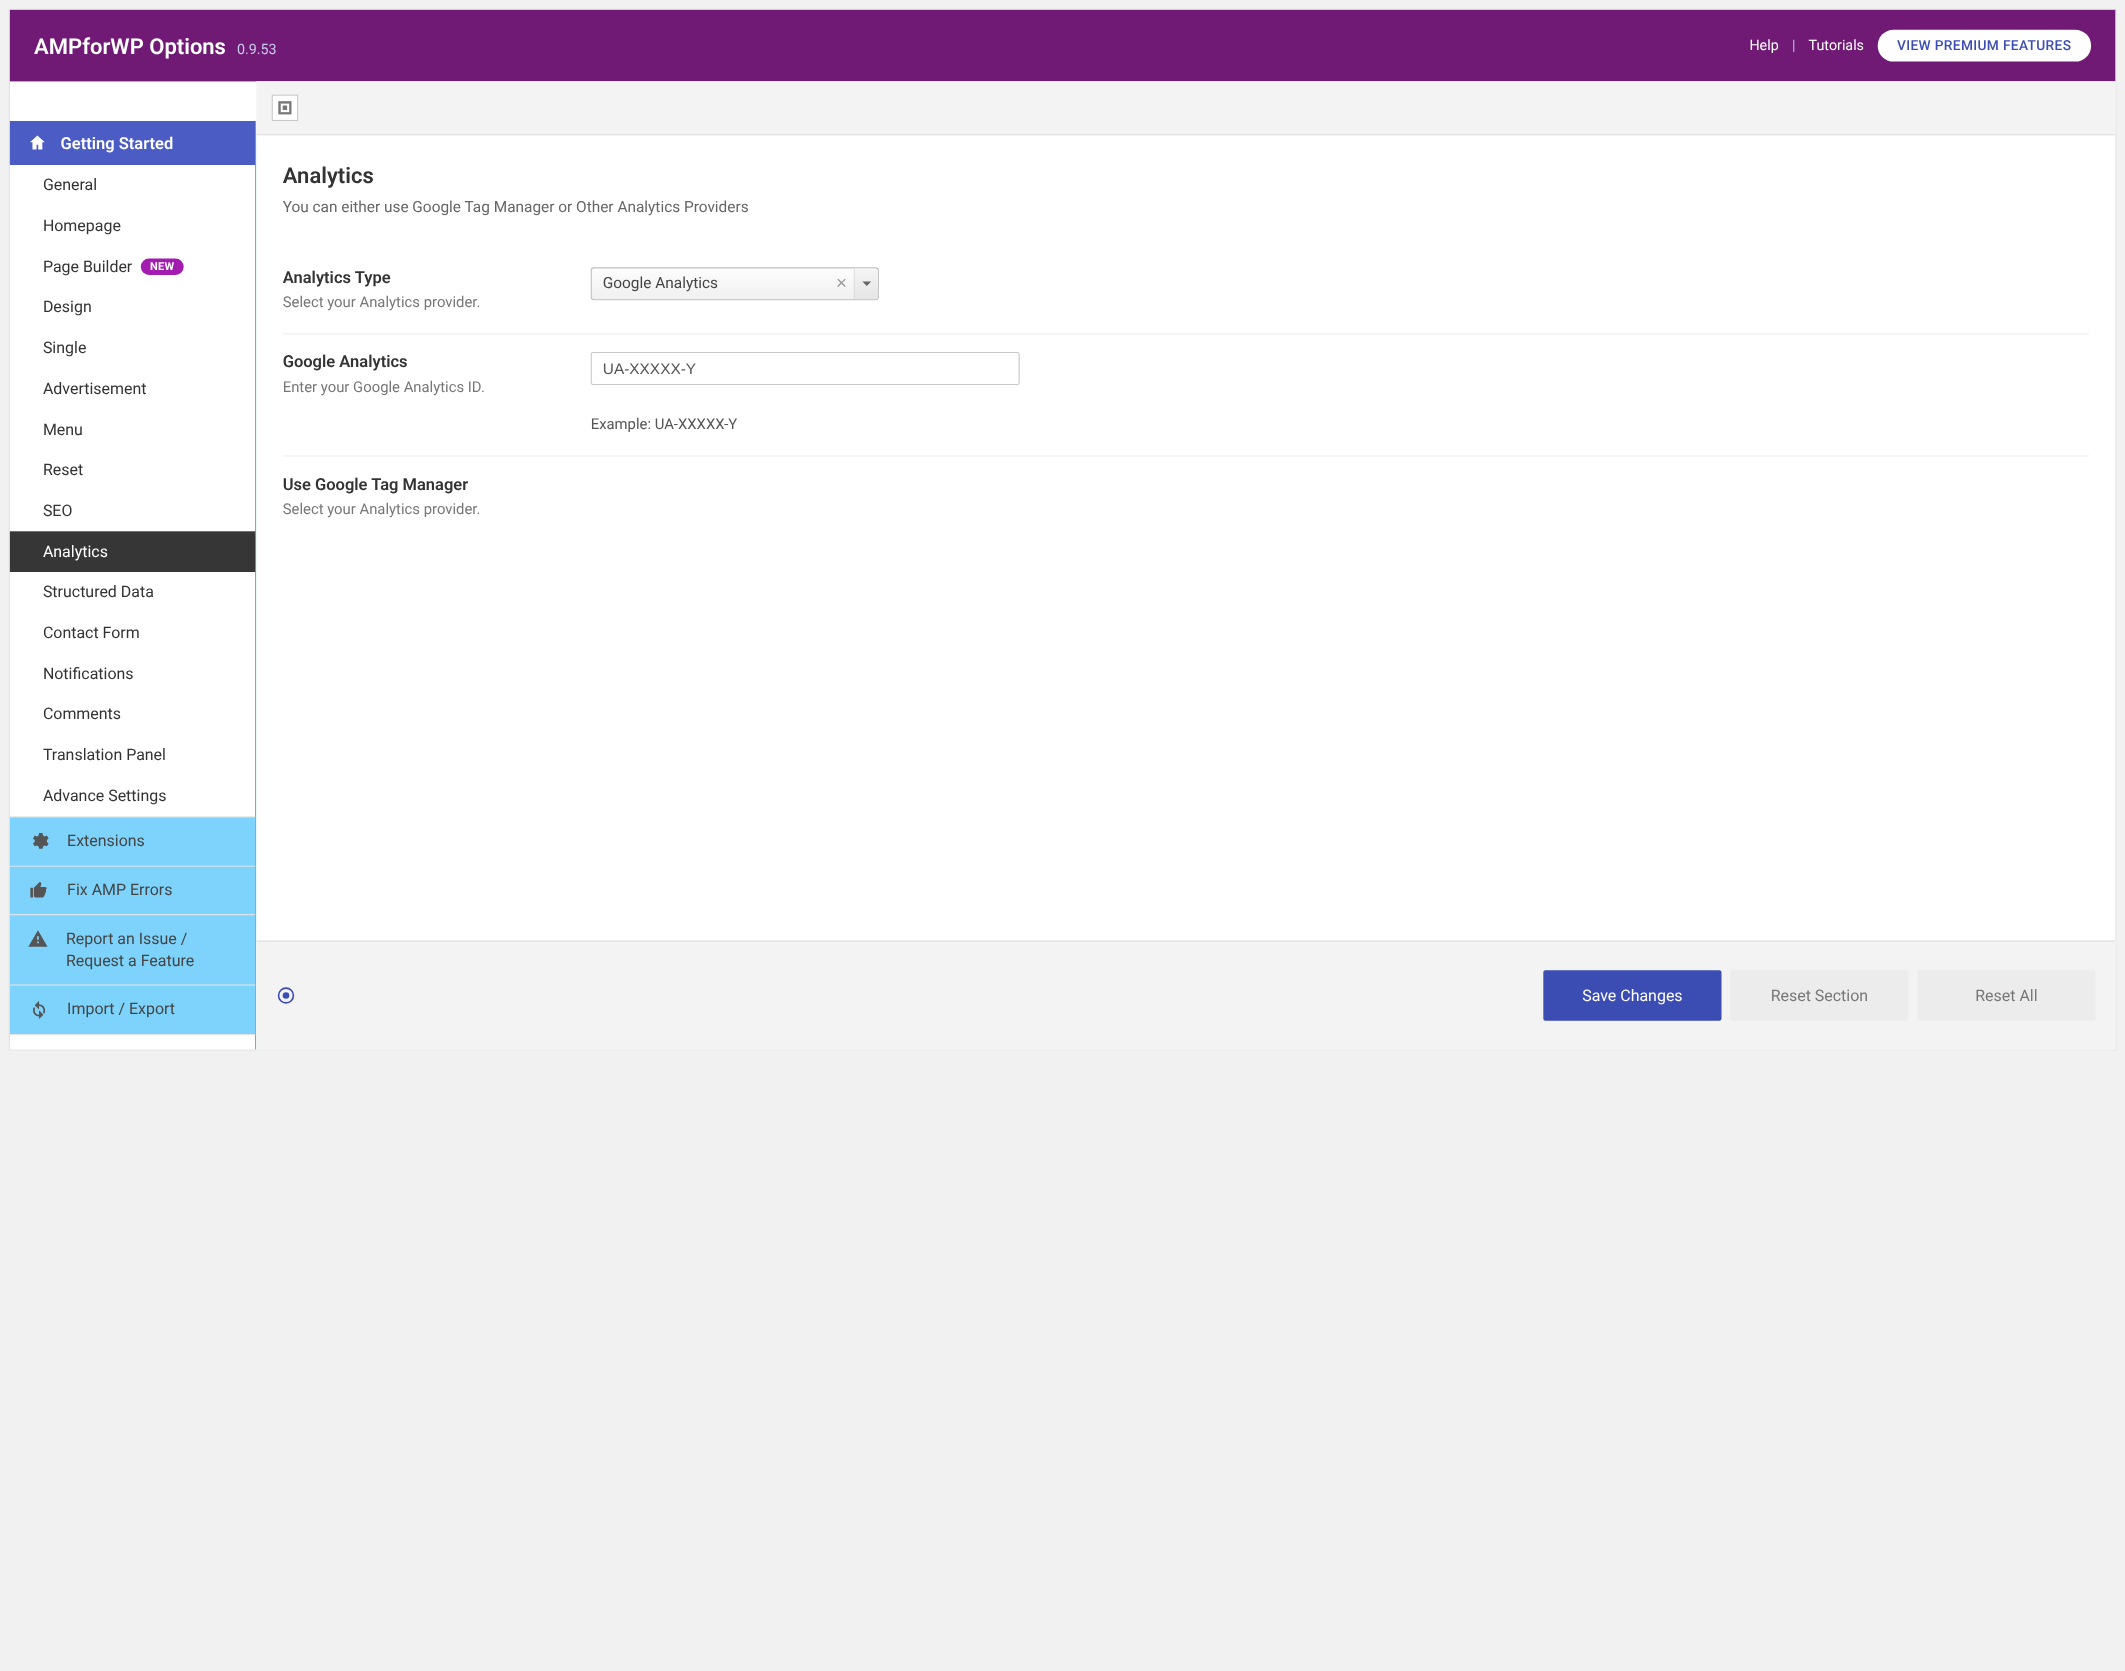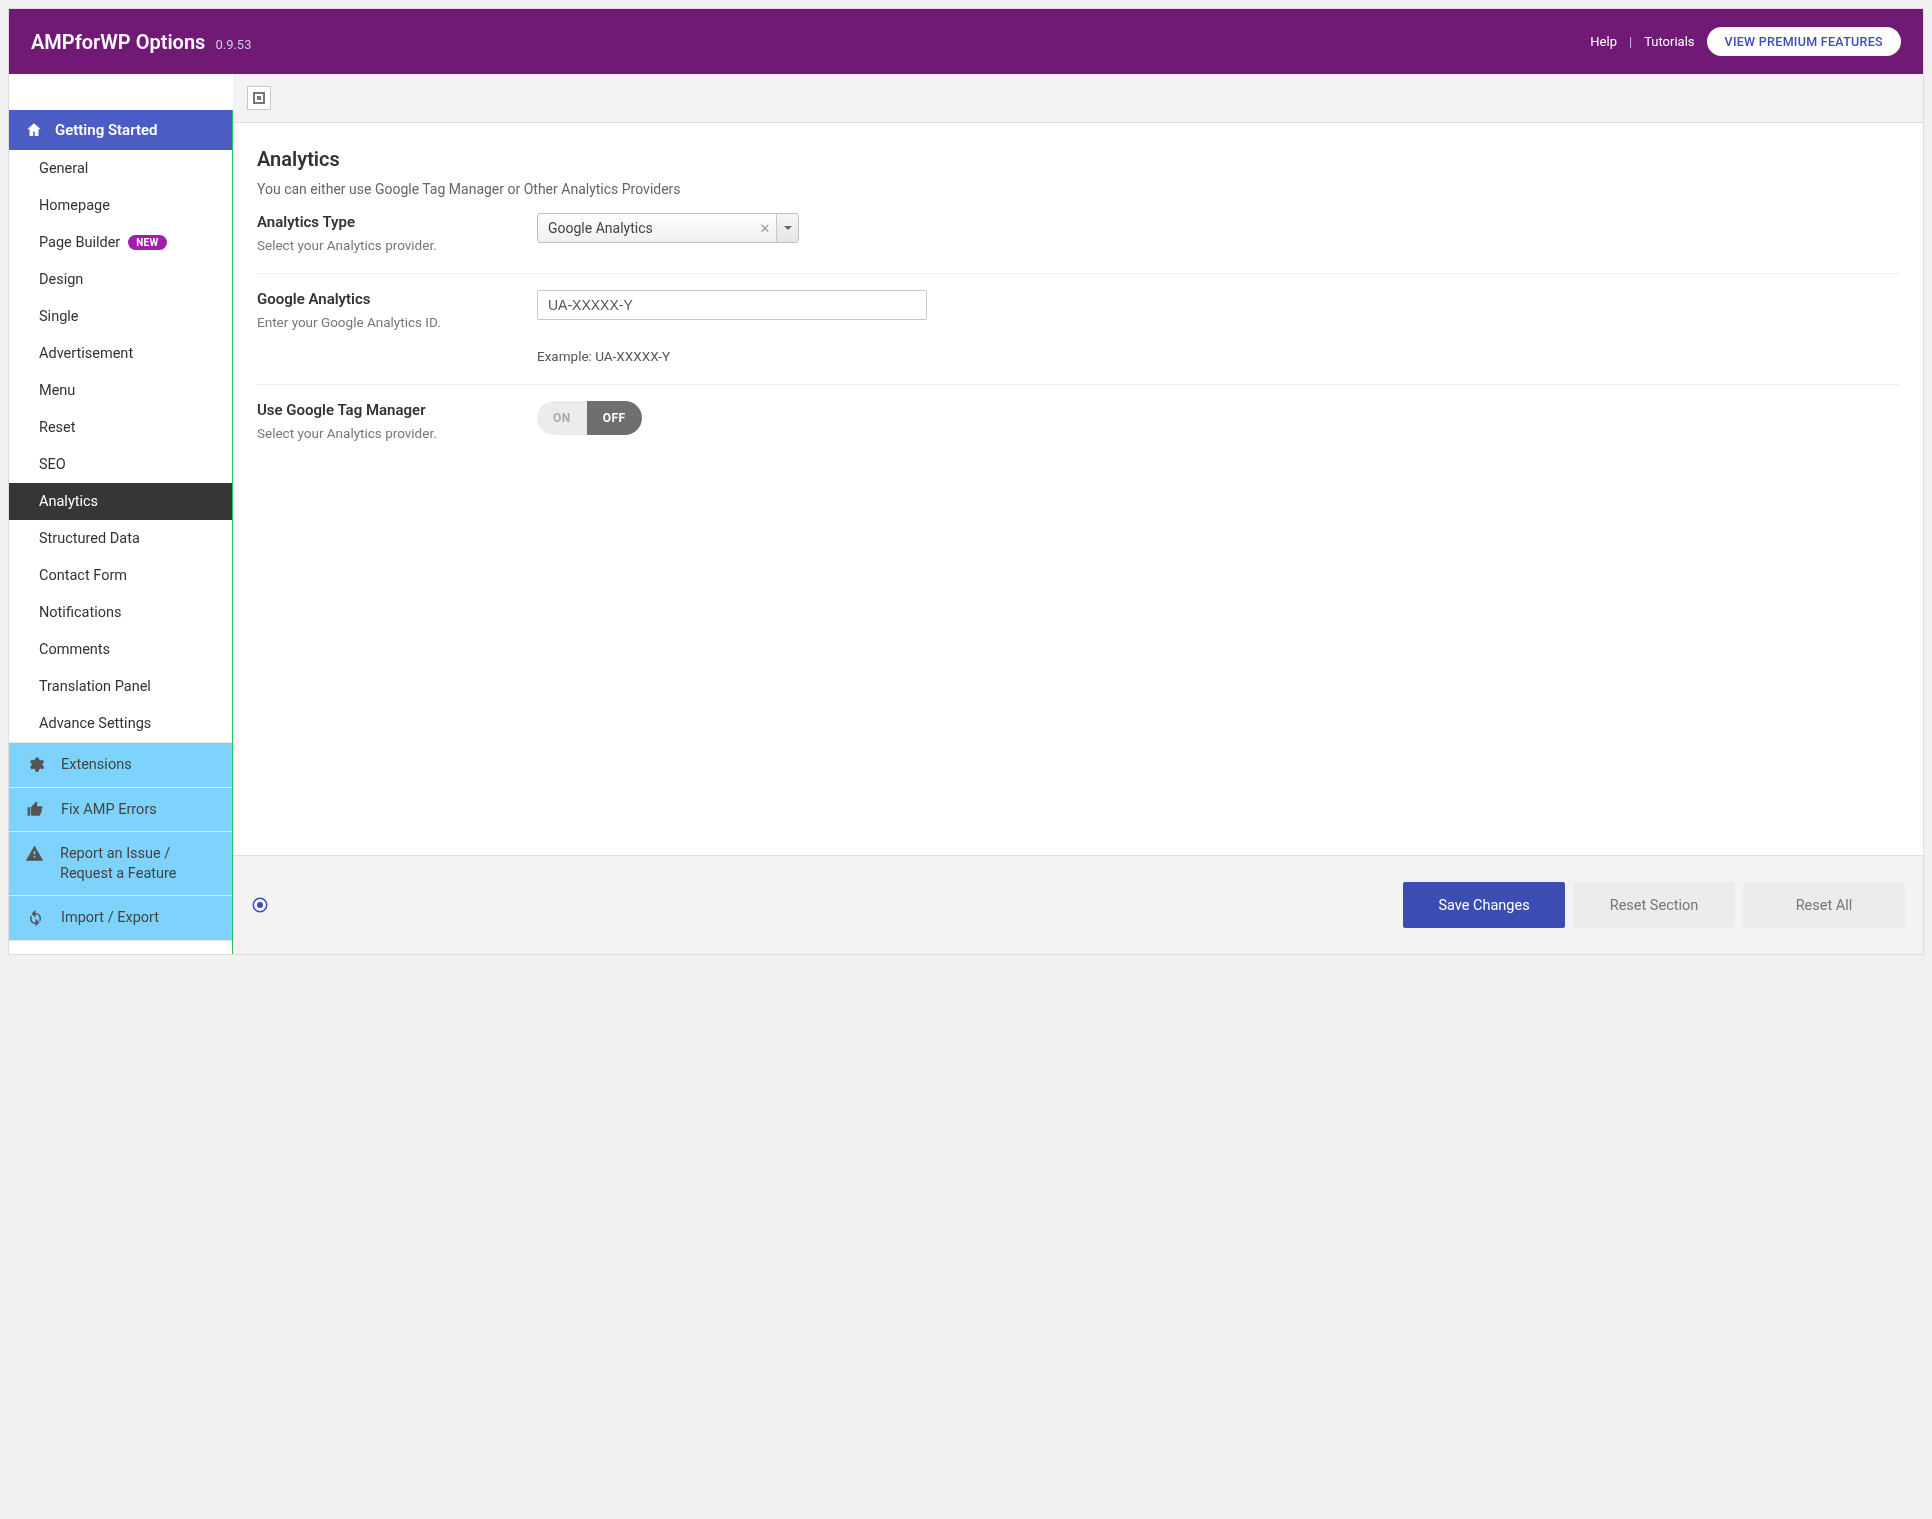--- a/index.html
+++ b/index.html
@@ -31,21 +31,21 @@
 .side-tool.two-line { align-items: flex-start; }
 .side-tool .lbl { line-height: 1.35; }
 
 .main { flex: 1; display: flex; flex-direction: column; background: #fff; }
 .toolbar { background: #f3f3f3; border-bottom: 1px solid #dedede; padding: 12px 14px; }
 .tool-btn { width: 24px; height: 24px; border: 1px solid #c8c8c8; background: #fff; display: flex; align-items: center; justify-content: center; cursor: pointer; }
 .tool-btn .sq { width: 12px; height: 12px; border: 2px solid #777; box-shadow: inset 0 0 0 2px #fff, inset 0 0 0 4px #777; }
 
 .content { padding: 24px 24px 30px; flex: 1; }
 .sec-title { font-size: 20px; font-weight: 600; color: #333; margin-bottom: 10px; }
-.sec-desc { font-size: 14px; color: #666; }
+.sec-desc { font-size: 14px; color: #666; margin-bottom: 30px; }
 
 .field-row { display: flex; padding: 16px 0 20px; border-bottom: 1px solid #eee; }
 .field-row:last-of-type { border-bottom: 0; }
 .field-left { width: 280px; flex: 0 0 280px; }
 .field-title { font-size: 15px; font-weight: 600; color: #333; margin-bottom: 6px; }
 .field-desc { font-size: 13.5px; color: #777; }
 .field-right { flex: 1; }
 
 .select-wrap { width: 262px; display: flex; border: 1px solid #bfbfbf; border-radius: 3px; background: linear-gradient(#fdfdfd,#f0f0f0); height: 30px; align-items: center; }
 .select-val { flex: 1; padding: 0 10px; font-size: 14px; color: #444; }
@@ -216,26 +216,20 @@
             <input class="text-input" type="text" value="UA-XXXXX-Y" style="">
             <div class="example">Example: UA-XXXXX-Y</div>
           </div>
         </div>
 
         <div class="field-row">
           <div class="field-left">
             <div class="field-title">Use Google Tag Manager</div>
             <div class="field-desc">Select your Analytics provider.</div>
           </div>
-          <div class="field-right">
-            <div class="toggle">
-              <div class="seg on">ON</div>
-              <div class="seg off">OFF</div>
-            </div>
-          </div>
         </div>
       </div>
 
       <div class="footer">
         <div class="footer-left">
           <svg viewBox="0 0 24 24">
               <circle cx="12" cy="12" r="9" fill="none" stroke="#3b4db3" stroke-width="2"></circle>
               <circle cx="12" cy="12" r="4" fill="#3b4db3"></circle>
             </svg>
         </div>

